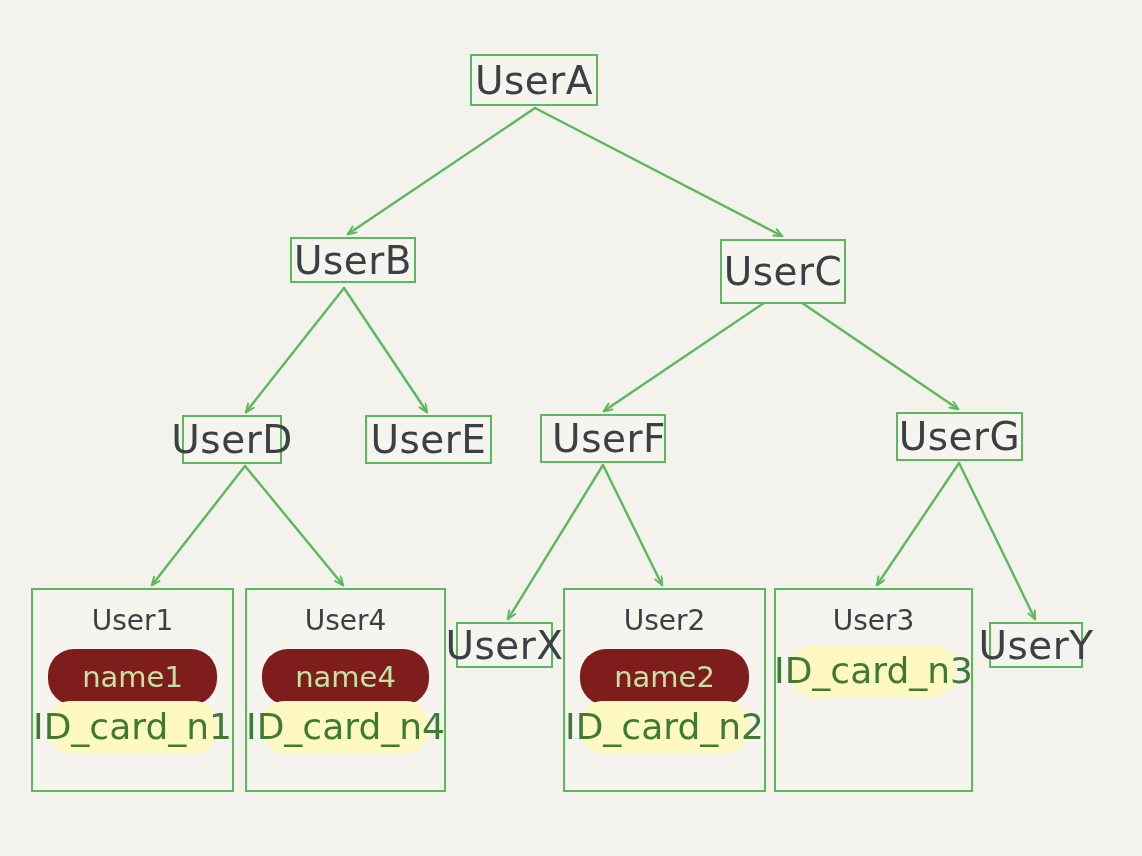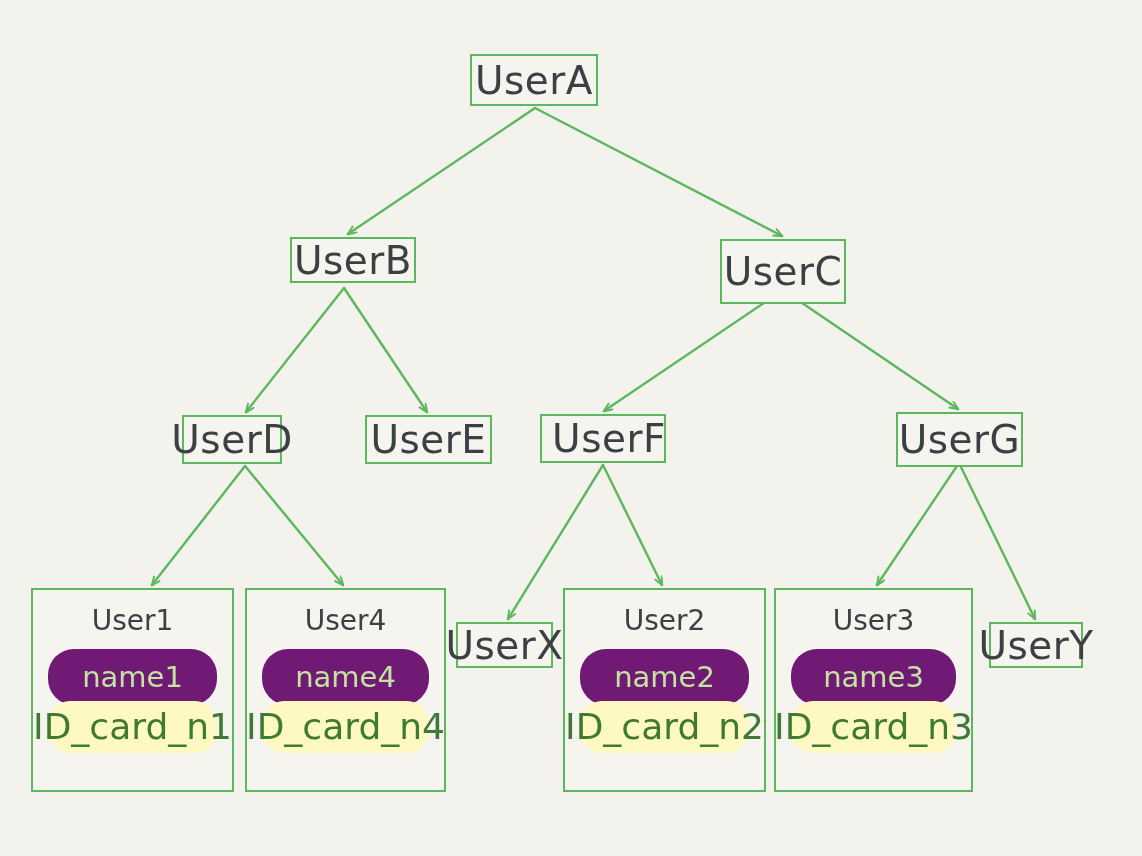--- a/index.html
+++ b/index.html
@@ -56,21 +56,21 @@
   }
   .card-title {
     font-size: 28px;
     color: #3b4045;
     line-height: 1;
     margin-bottom: 14px;
     white-space: nowrap;
   }
   .pill-name {
     box-sizing: border-box;
-    background: #701a75;
+    background: #7f1d1d;
     color: #c3e3a0;
     border-radius: 26px;
     font-size: 29px;
     line-height: 1;
     display: flex;
     align-items: center;
     justify-content: center;
     white-space: nowrap;
   }
   .pill-id {
@@ -123,21 +123,21 @@
       </div>
       <div class="node" style="left: 182px; top: 415px; width: 100px; height: 49px;">
         <span class="node-label">UserD</span>
       </div>
       <div class="node" style="left: 365px; top: 415px; width: 127px; height: 49px;">
         <span class="node-label">UserE</span>
       </div>
       <div class="node" style="left: 540px; top: 414px; width: 126px; height: 49px; padding-left: 12px;">
         <span class="node-label">UserF</span>
       </div>
-      <div class="node" style="left: 896px; top: 412px; width: 127px; height: 55px;">
+      <div class="node" style="left: 896px; top: 412px; width: 127px; height: 49px;">
         <span class="node-label">UserG</span>
       </div>
       <div class="node" style="left: 456px; top: 622px; width: 97px; height: 46px;">
         <span class="node-label">UserX</span>
       </div>
       <div class="node" style="left: 989px; top: 622px; width: 94px; height: 46px;">
         <span class="node-label">UserY</span>
       </div>
     </div>
   <div id="cards-layer">
@@ -151,17 +151,16 @@
         <div class="pill-name" style="width: 167px; height: 56px;">name4</div>
         <div class="pill-id" style="width: 167px; height: 52px; margin-top: -4px;">ID_card_n4</div>
       </div>
       <div class="card" style="left: 563px; top: 588px; width: 203px; height: 204px;">
         <div class="card-title">User2</div>
         <div class="pill-name" style="width: 169px; height: 56px;">name2</div>
         <div class="pill-id" style="width: 169px; height: 52px; margin-top: -4px;">ID_card_n2</div>
       </div>
       <div class="card" style="left: 774px; top: 588px; width: 199px; height: 204px;">
         <div class="card-title">User3</div>
-        <div class="pill-name" style="width: 165px; height: 56px;">name3</div>
         <div class="pill-id" style="width: 165px; height: 52px; margin-top: -4px;">ID_card_n3</div>
       </div>
     </div>
 </div>
 
 </body></html>

